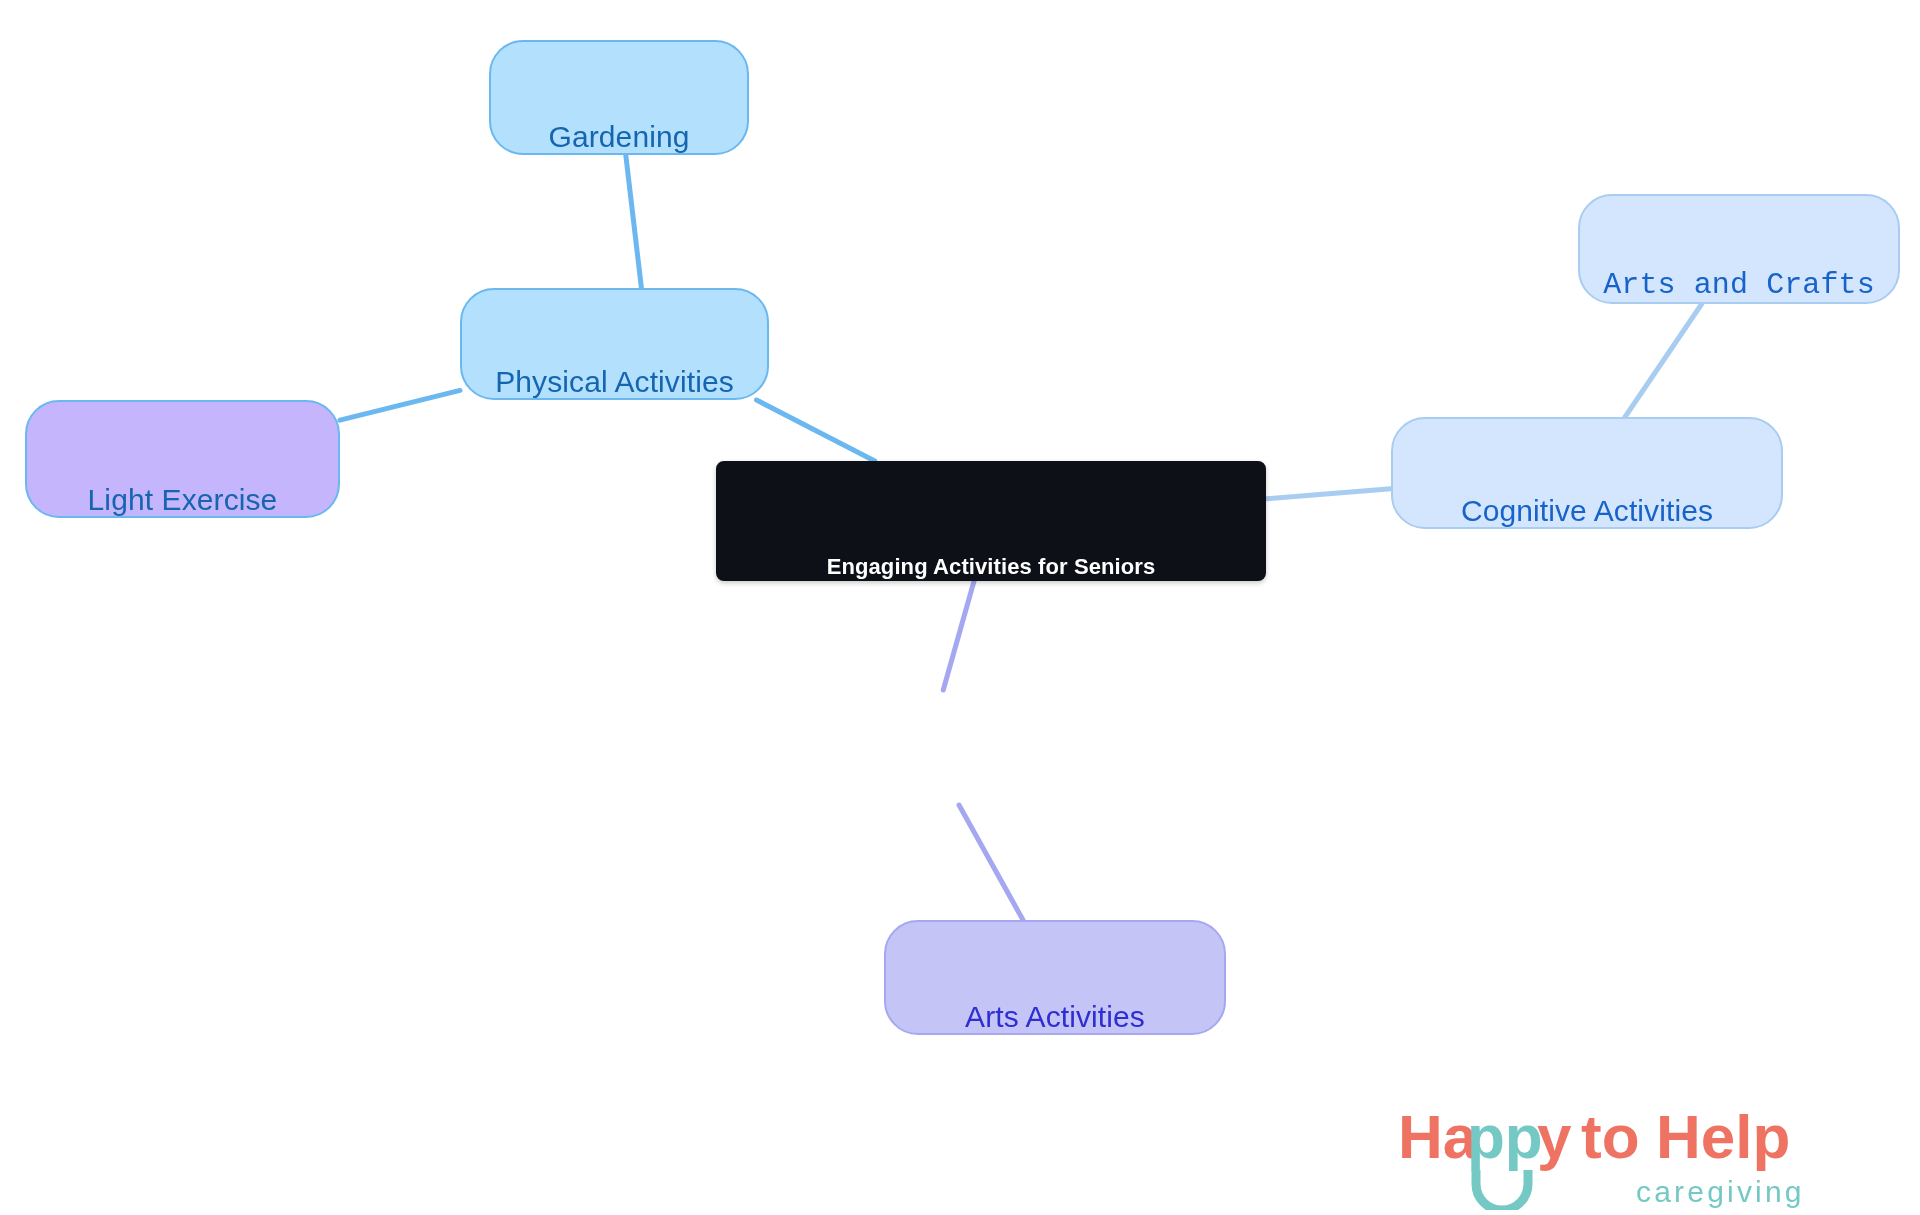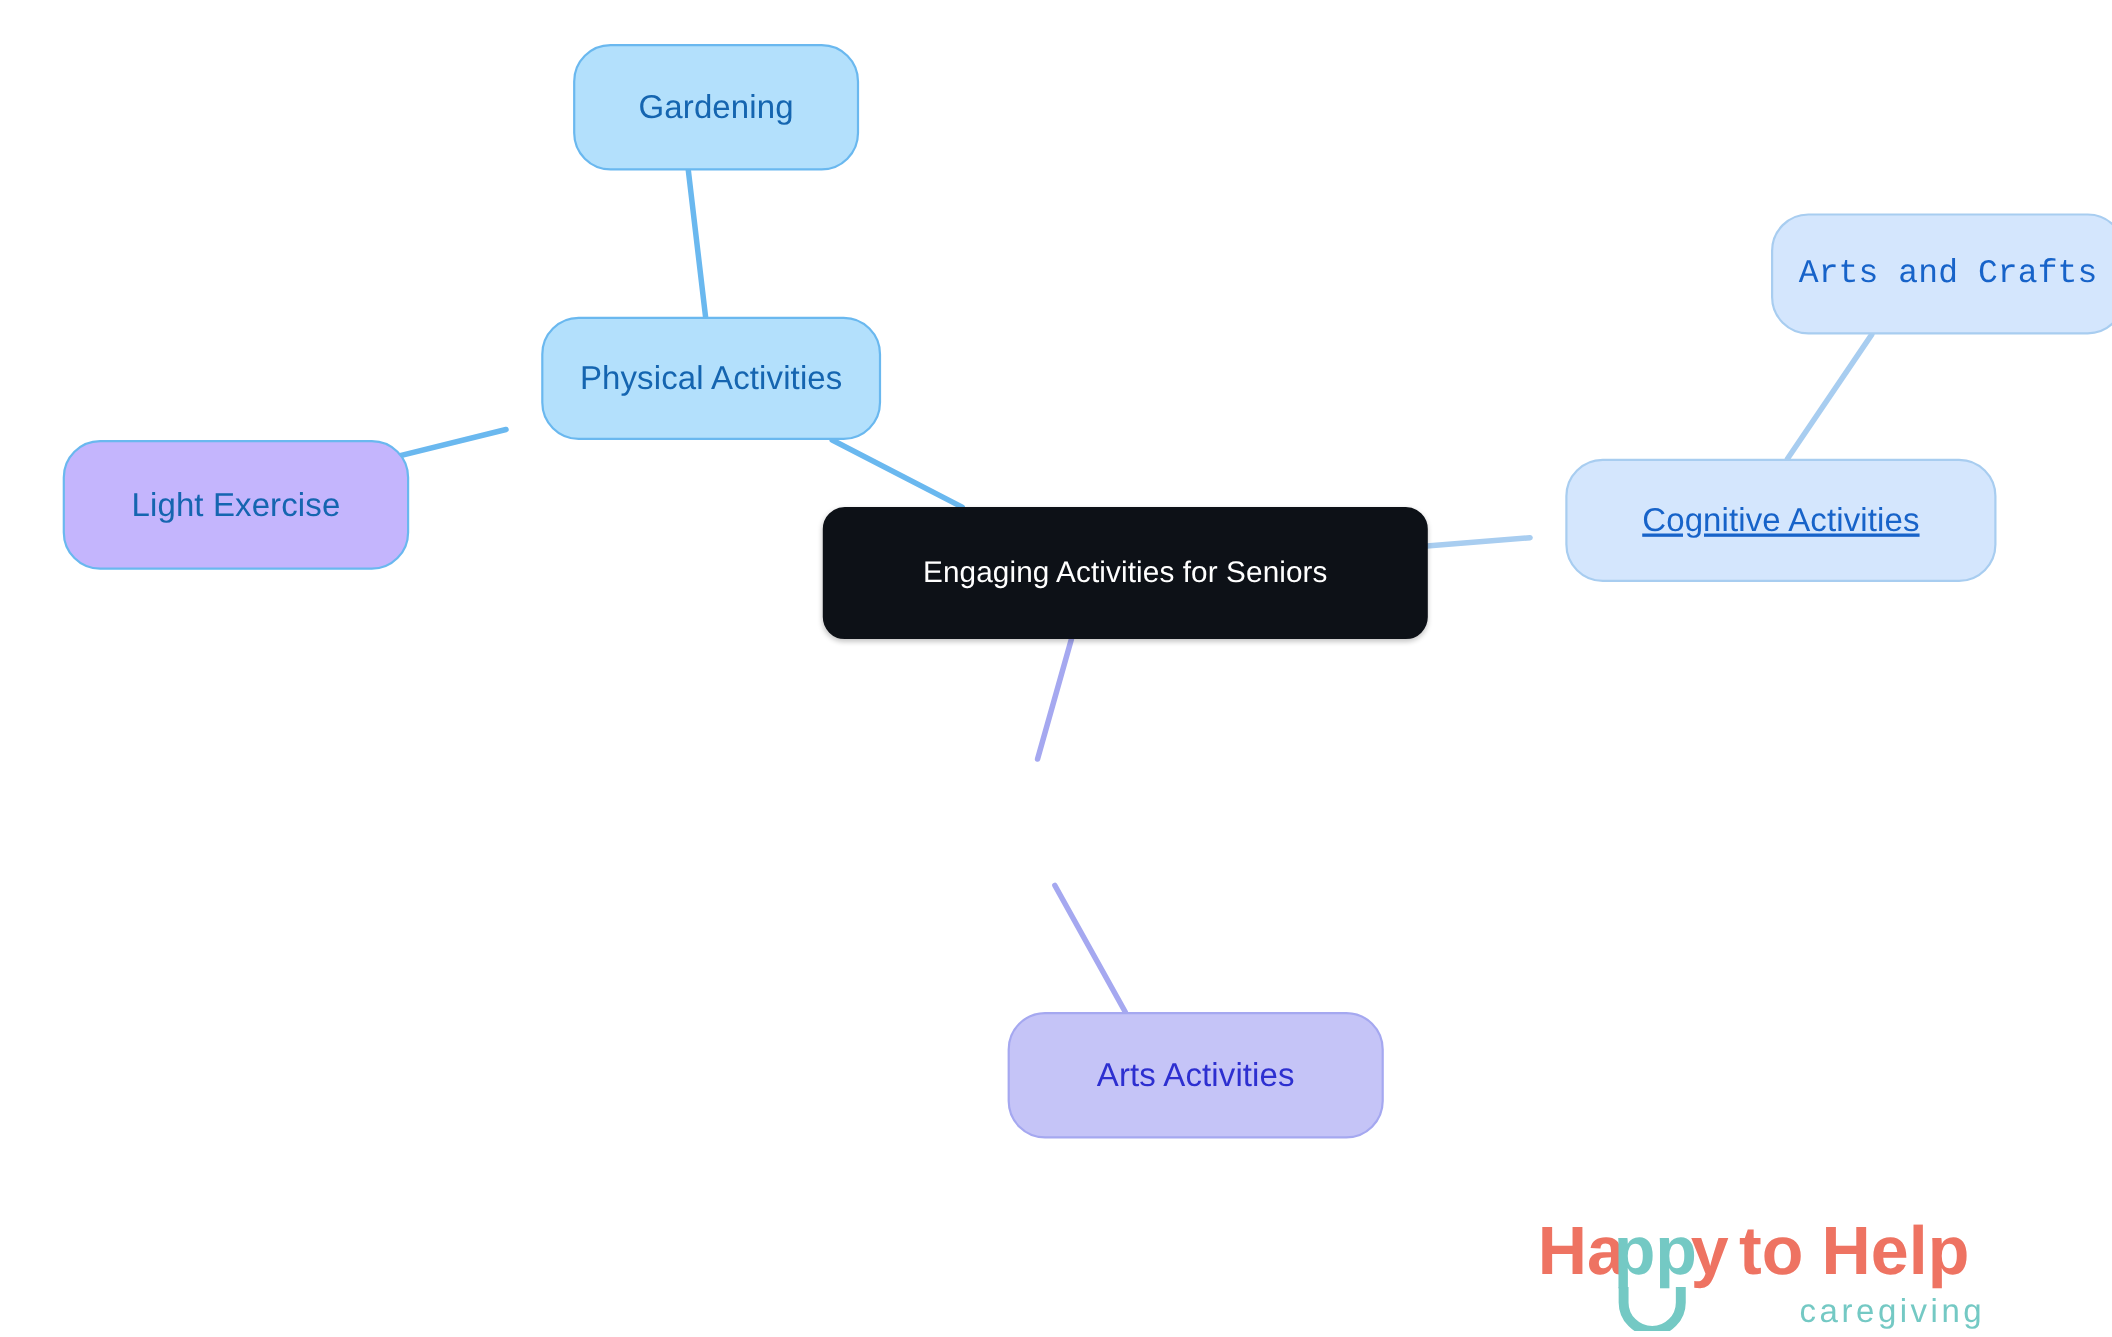--- a/index.html
+++ b/index.html
@@ -23,43 +23,43 @@
     left: 0;
     top: 0;
     width: 1920px;
     height: 1215px;
     pointer-events: none;
   }
   .node {
     position: absolute;
     box-sizing: border-box;
     display: flex;
-    align-items: center;
+    align-items: flex-end;
     justify-content: center;
     text-align: center;
     border-radius: 34px;
     border-style: solid;
     border-width: 2px;
     white-space: nowrap;
     letter-spacing: 0.1px;
-    margin-left: 32px;
   }
   .node-label {
     display: block;
     line-height: 1.1;
   }
 
   
   .n-root {
     background: #0d1117;
     border-color: #0d1117;
     color: #ffffff;
-    font-size: 27px;
-    border-radius: 20px;
+    font-size: 22px;
+    border-radius: 8px;
     box-shadow: 0 2px 5px rgba(0,0,0,0.22);
+    font-weight: bold;
   }
   .n-blue {
     background: #b3e0fc;
     border-color: #6ab8ef;
     color: #1565b0;
     font-size: 30px;
   }
   .n-paleblue {
     background: #d4e6fd;
     border-color: #a8cdf0;
@@ -108,21 +108,21 @@
   </div>
 
   <div class="node n-blue" id="node-light-exercise" style="left: 25px; top: 400px; width: 315px; height: 118px; background: #c4b5fd; border-color: rgb(106, 184, 239); color: rgb(21, 101, 176);">
     <span class="node-label">Light Exercise</span>
   </div>
 
   <div class="node n-root" id="node-root" style="left: 716px; top: 461px; width: 550px; height: 120px; background: rgb(13, 17, 23); border-color: rgb(13, 17, 23); color: rgb(255, 255, 255);">
     <span class="node-label">Engaging Activities for Seniors</span>
   </div>
 
-  <div class="node n-paleblue" id="node-cognitive" style="left: 1391px; top: 417px; width: 392px; height: 112px; background: rgb(212, 230, 253); border-color: rgb(168, 205, 240); color: rgb(23, 99, 201); text-decoration: underline;">
+  <div class="node n-paleblue" id="node-cognitive" style="left: 1391px; top: 417px; width: 392px; height: 112px; background: rgb(212, 230, 253); border-color: rgb(168, 205, 240); color: rgb(23, 99, 201);">
     <span class="node-label">Cognitive Activities</span>
   </div>
 
   <div class="node n-paleblue" id="node-arts-crafts" style="left: 1578px; top: 194px; width: 322px; height: 110px; background: rgb(212, 230, 253); border-color: rgb(168, 205, 240); color: rgb(23, 99, 201); font-family: Liberation Mono, monospace;">
     <span class="node-label">Arts and Crafts</span>
   </div>
 
 
   <div class="node n-purple" id="node-group" style="left: 884px; top: 920px; width: 342px; height: 115px; background: rgb(197, 196, 247); border-color: rgb(165, 168, 240); color: rgb(45, 47, 208);">
     <span class="node-label">Arts Activities</span>

